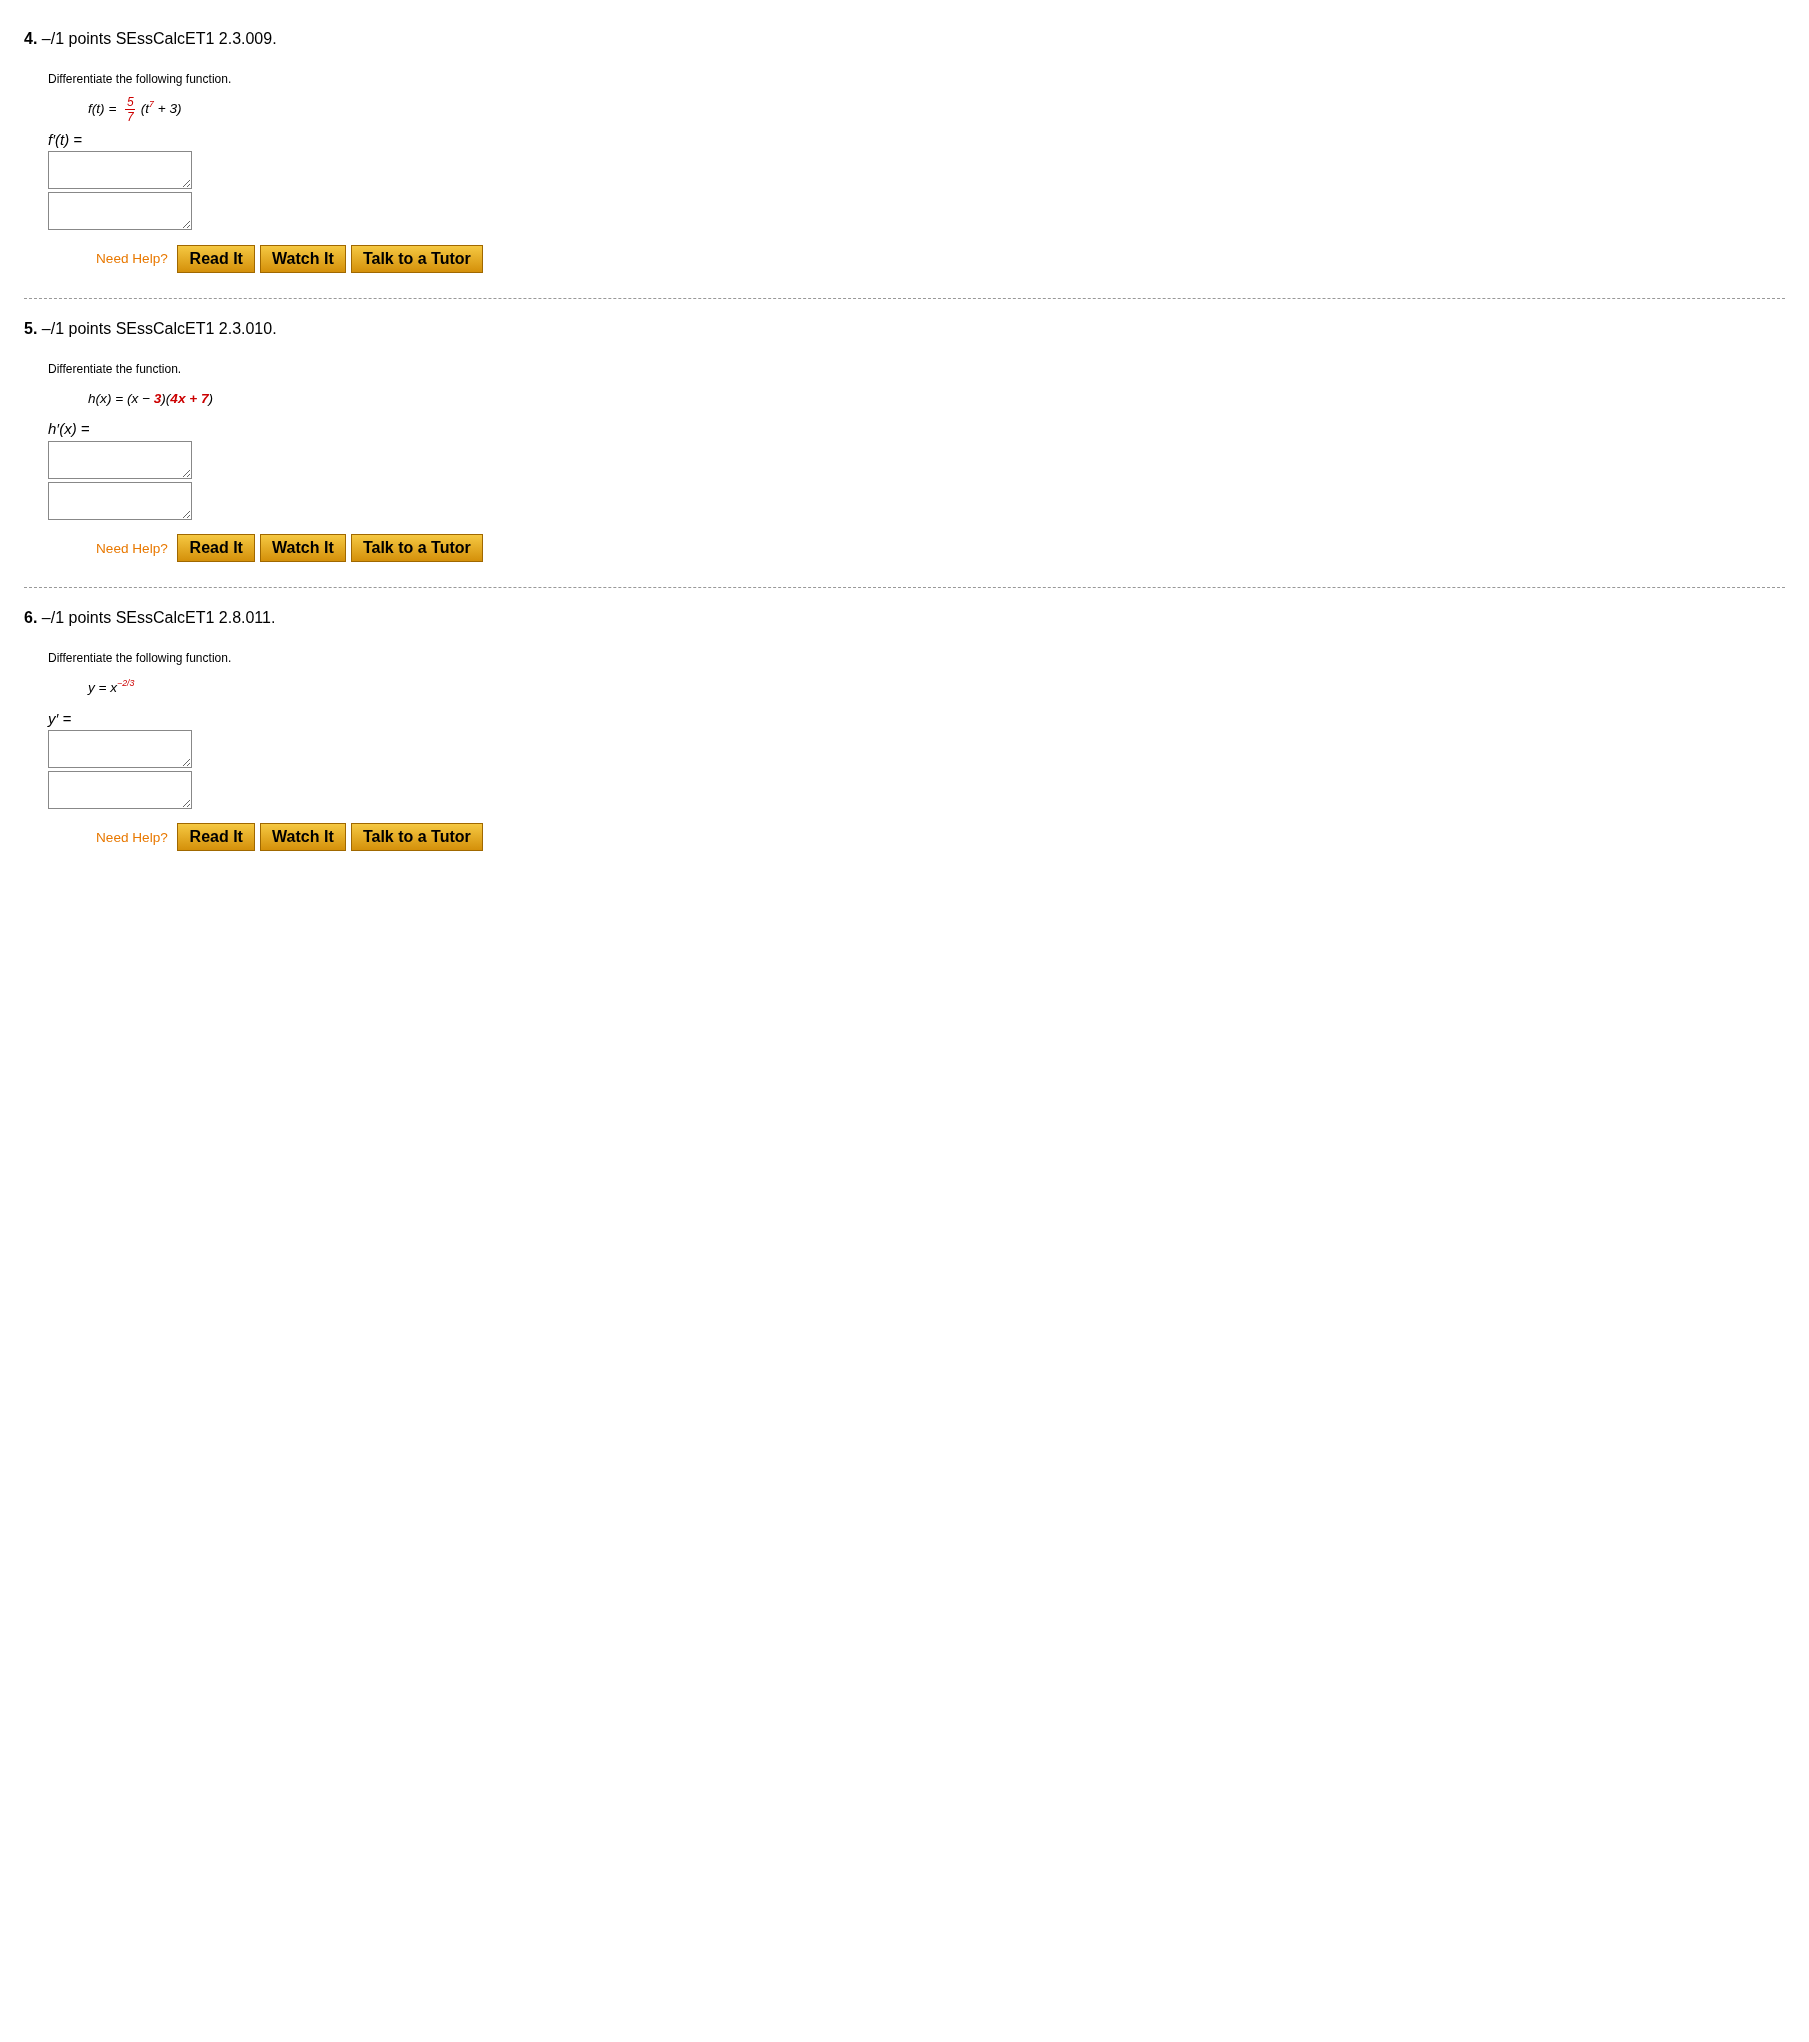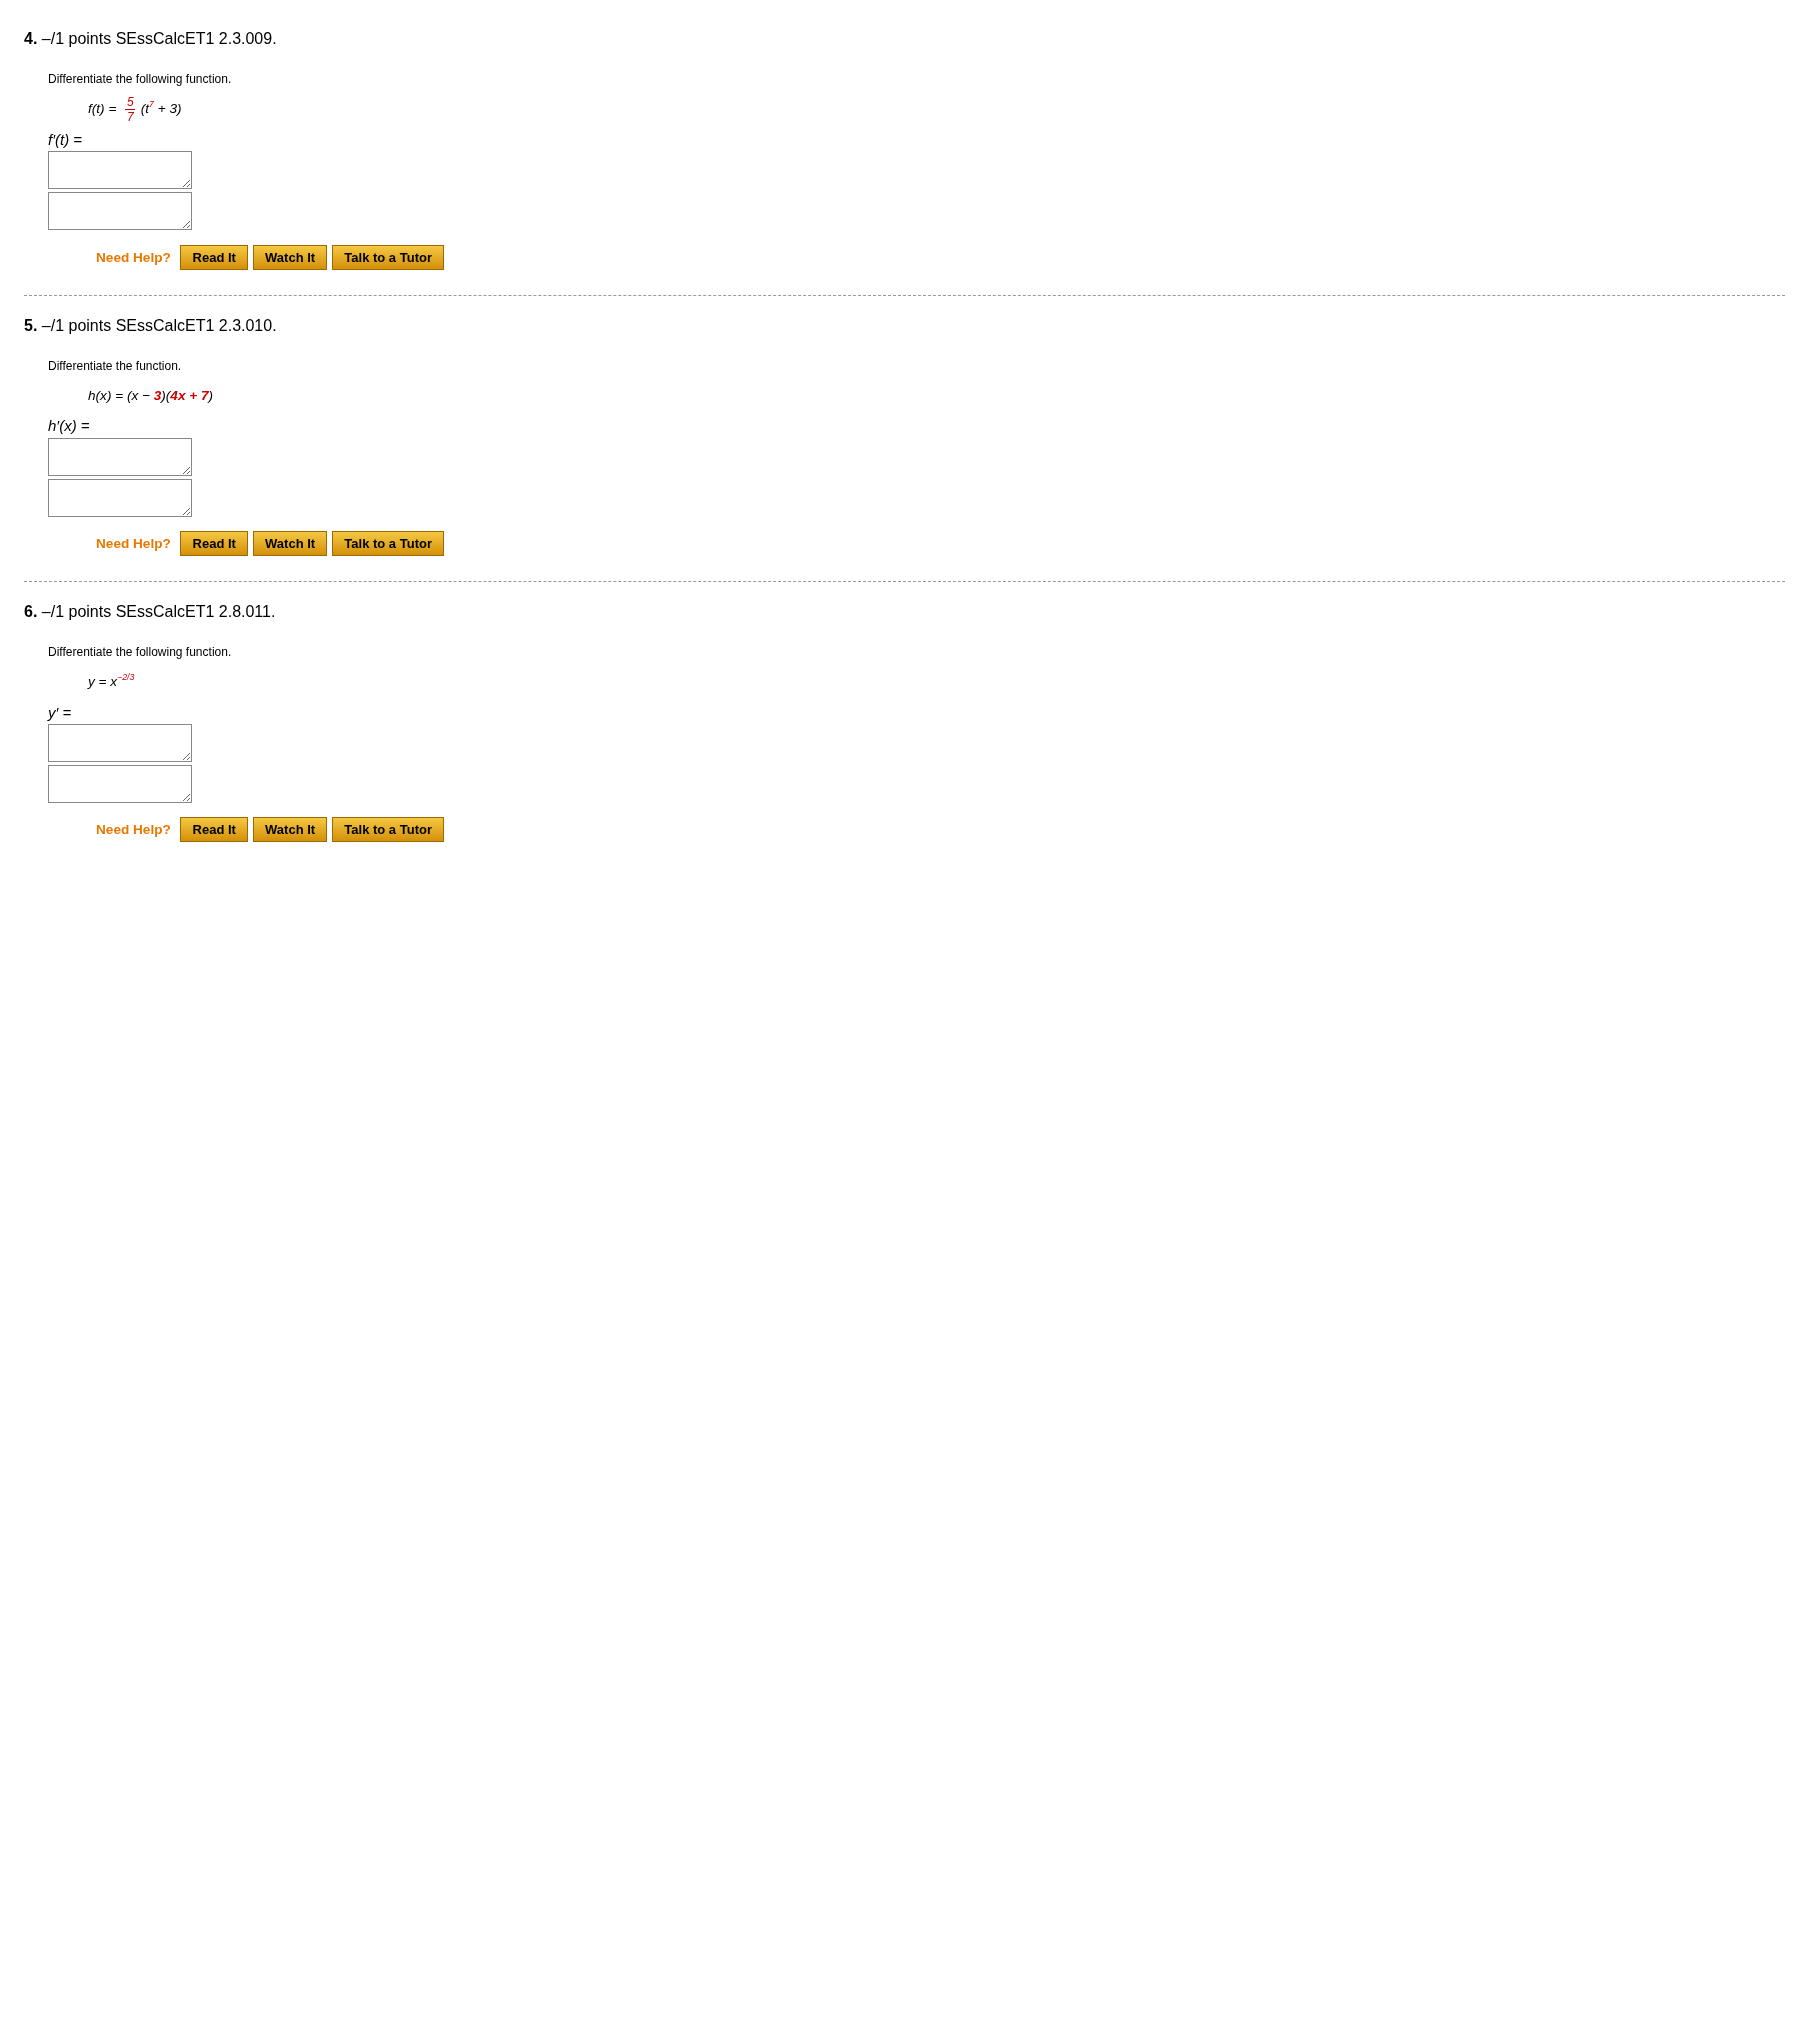--- a/index.html
+++ b/index.html
@@ -69,30 +69,30 @@
       background: #fff;
     }
     .need-help-row {
       display: flex;
       align-items: center;
       margin: 14.4px 0 0 24px;
       gap: 4.8px;
     }
     .need-help-label {
       color: #e87800;
-      font-weight: bold;
+      font-weight: normal;
       font-size: 13.6px;
       margin-right: 4.8px;
       padding-left: 48px;
     }
     .help-btn {
       background: linear-gradient(to bottom, #f5c842, #d4900a);
       border: 1.2px solid #a06800;
       color: #000;
-      font-size: 13px;
+      font-size: 16px;
       font-weight: bold;
       padding: 4px 11.2px;
       cursor: pointer;
       min-width: 64px;
       text-align: left;
     }
     .divider {
       border: none;
       border-top: 1.2px dashed #999;
       margin: 6.4px 0;

